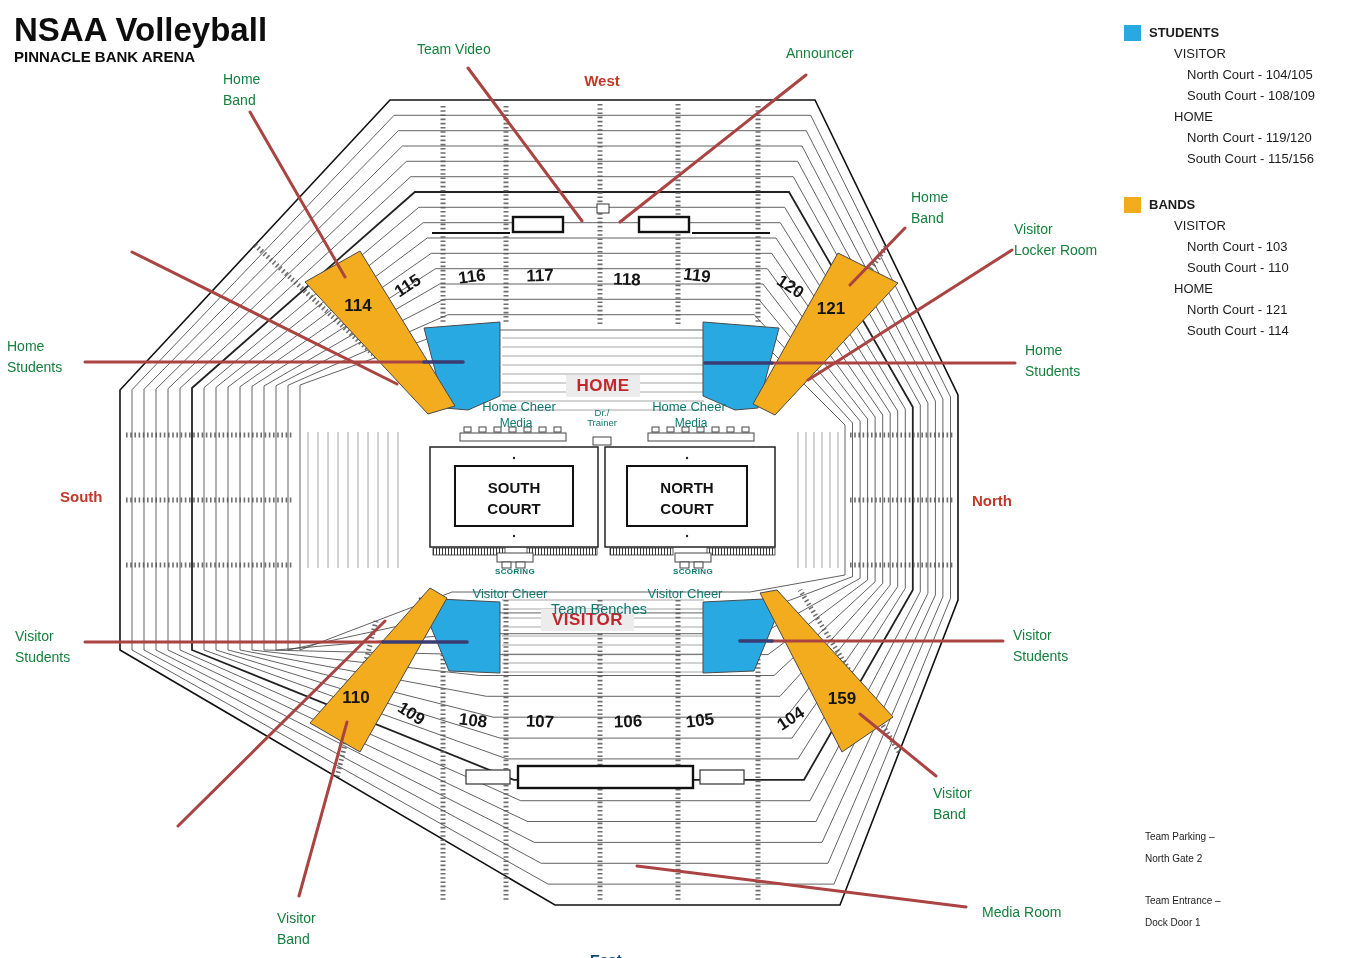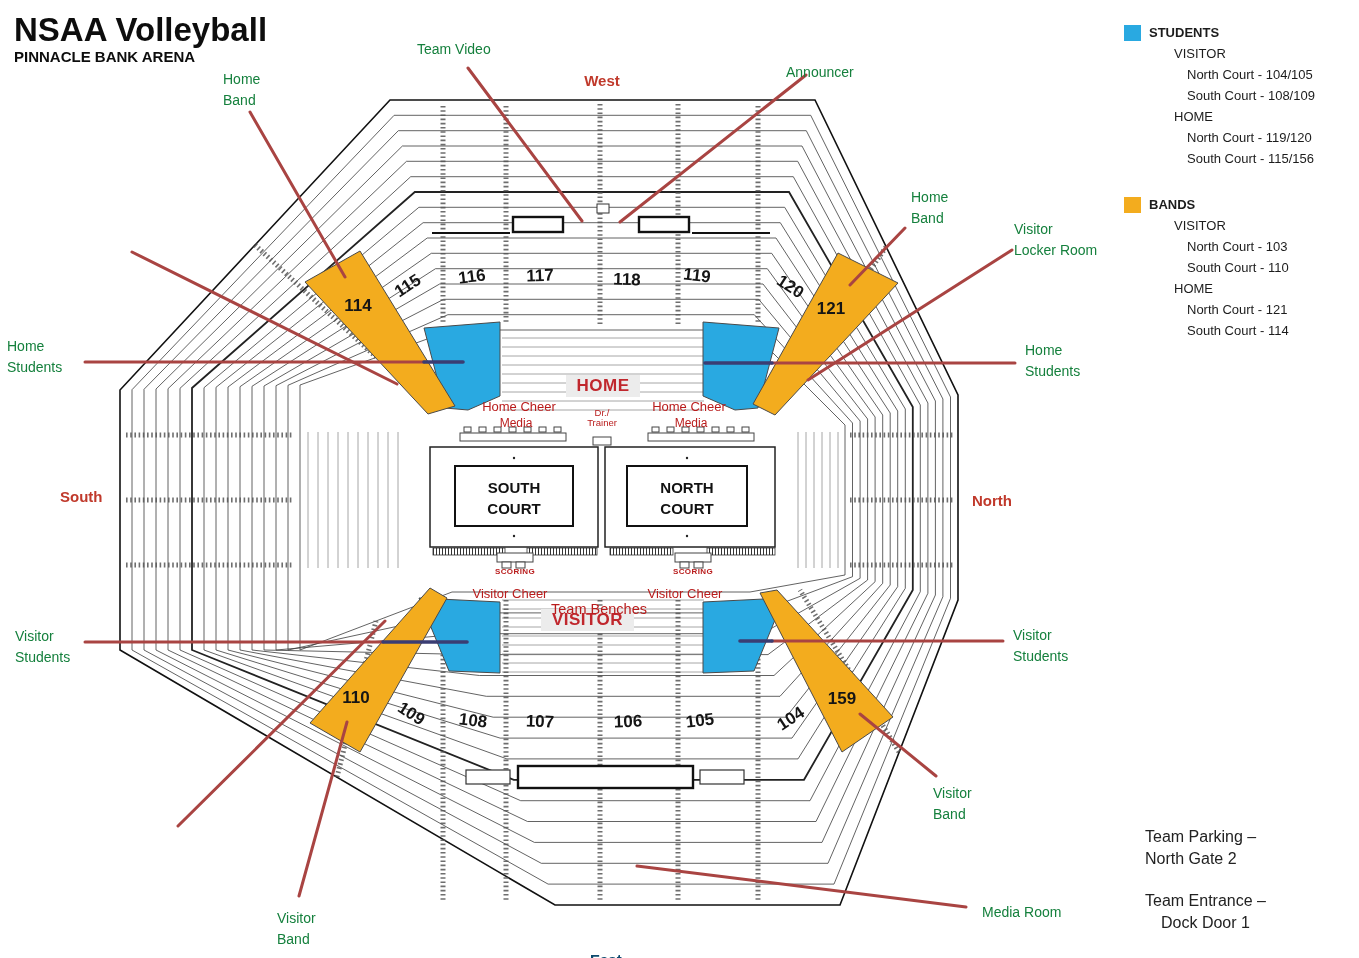--- a/index.html
+++ b/index.html
@@ -10,26 +10,26 @@
   .title-main{font-size:33px;font-weight:bold;color:#0d0d0d;line-height:36px;}
   .title-sub{font-size:15px;font-weight:bold;color:#0d0d0d;line-height:17px;}
   .legend{position:absolute;left:1124px;top:22px;width:232px;font-size:13px;line-height:21px;}
   .lg-h{font-weight:bold;display:flex;align-items:center;gap:8px;}
   .lg-h .swatch{width:17px;height:16px;display:inline-block;}
   .lg-g{padding-left:50px;}
   .lg-i{padding-left:63px;}
   .mt{margin-top:25px;}
   .callout{position:absolute;font-size:14px;line-height:21px;color:#15803d;white-space:nowrap;}
   .callout span{display:block;}
-  .note{position:absolute;font-size:16px;line-height:22px;color:#222;white-space:nowrap;}
+  .note{position:absolute;font-size:10px;line-height:22px;color:#222;white-space:nowrap;}
   .note span{display:block;}
   .dir{position:absolute;font-size:15px;font-weight:bold;white-space:nowrap;}
   .secnum{position:absolute;font-size:17px;font-weight:bold;color:#151515;white-space:nowrap;
           transform:translate(-50%,-50%) rotate(var(--r,0deg));}
-  .flbl{position:absolute;white-space:nowrap;color:#b91c1c;}
+  .flbl{position:absolute;white-space:nowrap;color:#0f766e;}
   .ctr{transform:translate(-50%,0);}
   .courtname{position:absolute;font-size:15px;font-weight:bold;line-height:21px;text-align:center;
              transform:translate(-50%,0);color:#111;}
   .courtname span{display:block;}
   .redbox{position:absolute;font-size:17px;font-weight:bold;background:#ECECEC;text-align:center;
           padding:1px 0;letter-spacing:.5px;}
   .tiny{font-size:9.5px;line-height:10px;text-align:center;}
   .tiny span{display:block;}
   .scoring{font-size:8px;font-weight:bold;letter-spacing:.4px;}
 </style>
@@ -211,21 +211,21 @@
     <div class="lg-i">South Court - 110</div>
     <div class="lg-g">HOME</div>
     <div class="lg-i">North Court - 121</div>
     <div class="lg-i">South Court - 114</div>
   </div>
 
   <div class="note" style="left:1145px;top:826px;">
     <span>Team Parking –</span>
     <span>North Gate 2</span>
   </div>
-  <div class="note" style="left:1145px;top:890px;text-align:center;">
+  <div class="note" style="left:1145px;top:890px;">
     <span>Team Entrance –</span>
     <span>Dock Door 1</span>
   </div>
 
   <div class="dir" style="left: 560px; top: 72px; width: 84px; text-align: center; color: rgb(192, 57, 43);">West</div>
   <div class="dir" style="left: 60px; top: 488px; color: rgb(192, 57, 43);">South</div>
   <div class="dir" style="left: 972px; top: 492px; color: rgb(192, 57, 43);">North</div>
   <div class="dir" style="left: 590px; top: 915px; color: #0c4a6e; margin-top: 36px;">East</div>
 
   <div class="redbox" style="left: 566px; top: 375px; width: 74px; color: rgb(192, 39, 45);">HOME</div>
@@ -268,21 +268,21 @@
   <div class="secnum" style="left:472px;top:277px;--r:-7deg;">116</div>
   <div class="secnum" style="left:540px;top:276px;--r:-2deg;">117</div>
   <div class="secnum" style="left:627px;top:280px;--r:2deg;">118</div>
   <div class="secnum" style="left:697px;top:276px;--r:7deg;">119</div>
   <div class="secnum" style="left:790px;top:287px;--r:33deg;">120</div>
   <div class="secnum" style="left:831px;top:309px;">121</div>
 
   <div class="callout" style="left:417px;top:39px;">
     <span>Team Video</span>
     </div>
-  <div class="callout" style="left:786px;top:43px;margin-top:19px;">
+  <div class="callout" style="left:786px;top:43px;">
     <span>Announcer</span>
     </div>
   <div class="callout" style="left:223px;top:69px;">
     <span>Home</span>
       <span>Band</span>
     </div>
   <div class="callout" style="left:7px;top:336px;">
     <span>Home</span>
       <span>Students</span>
     </div>

